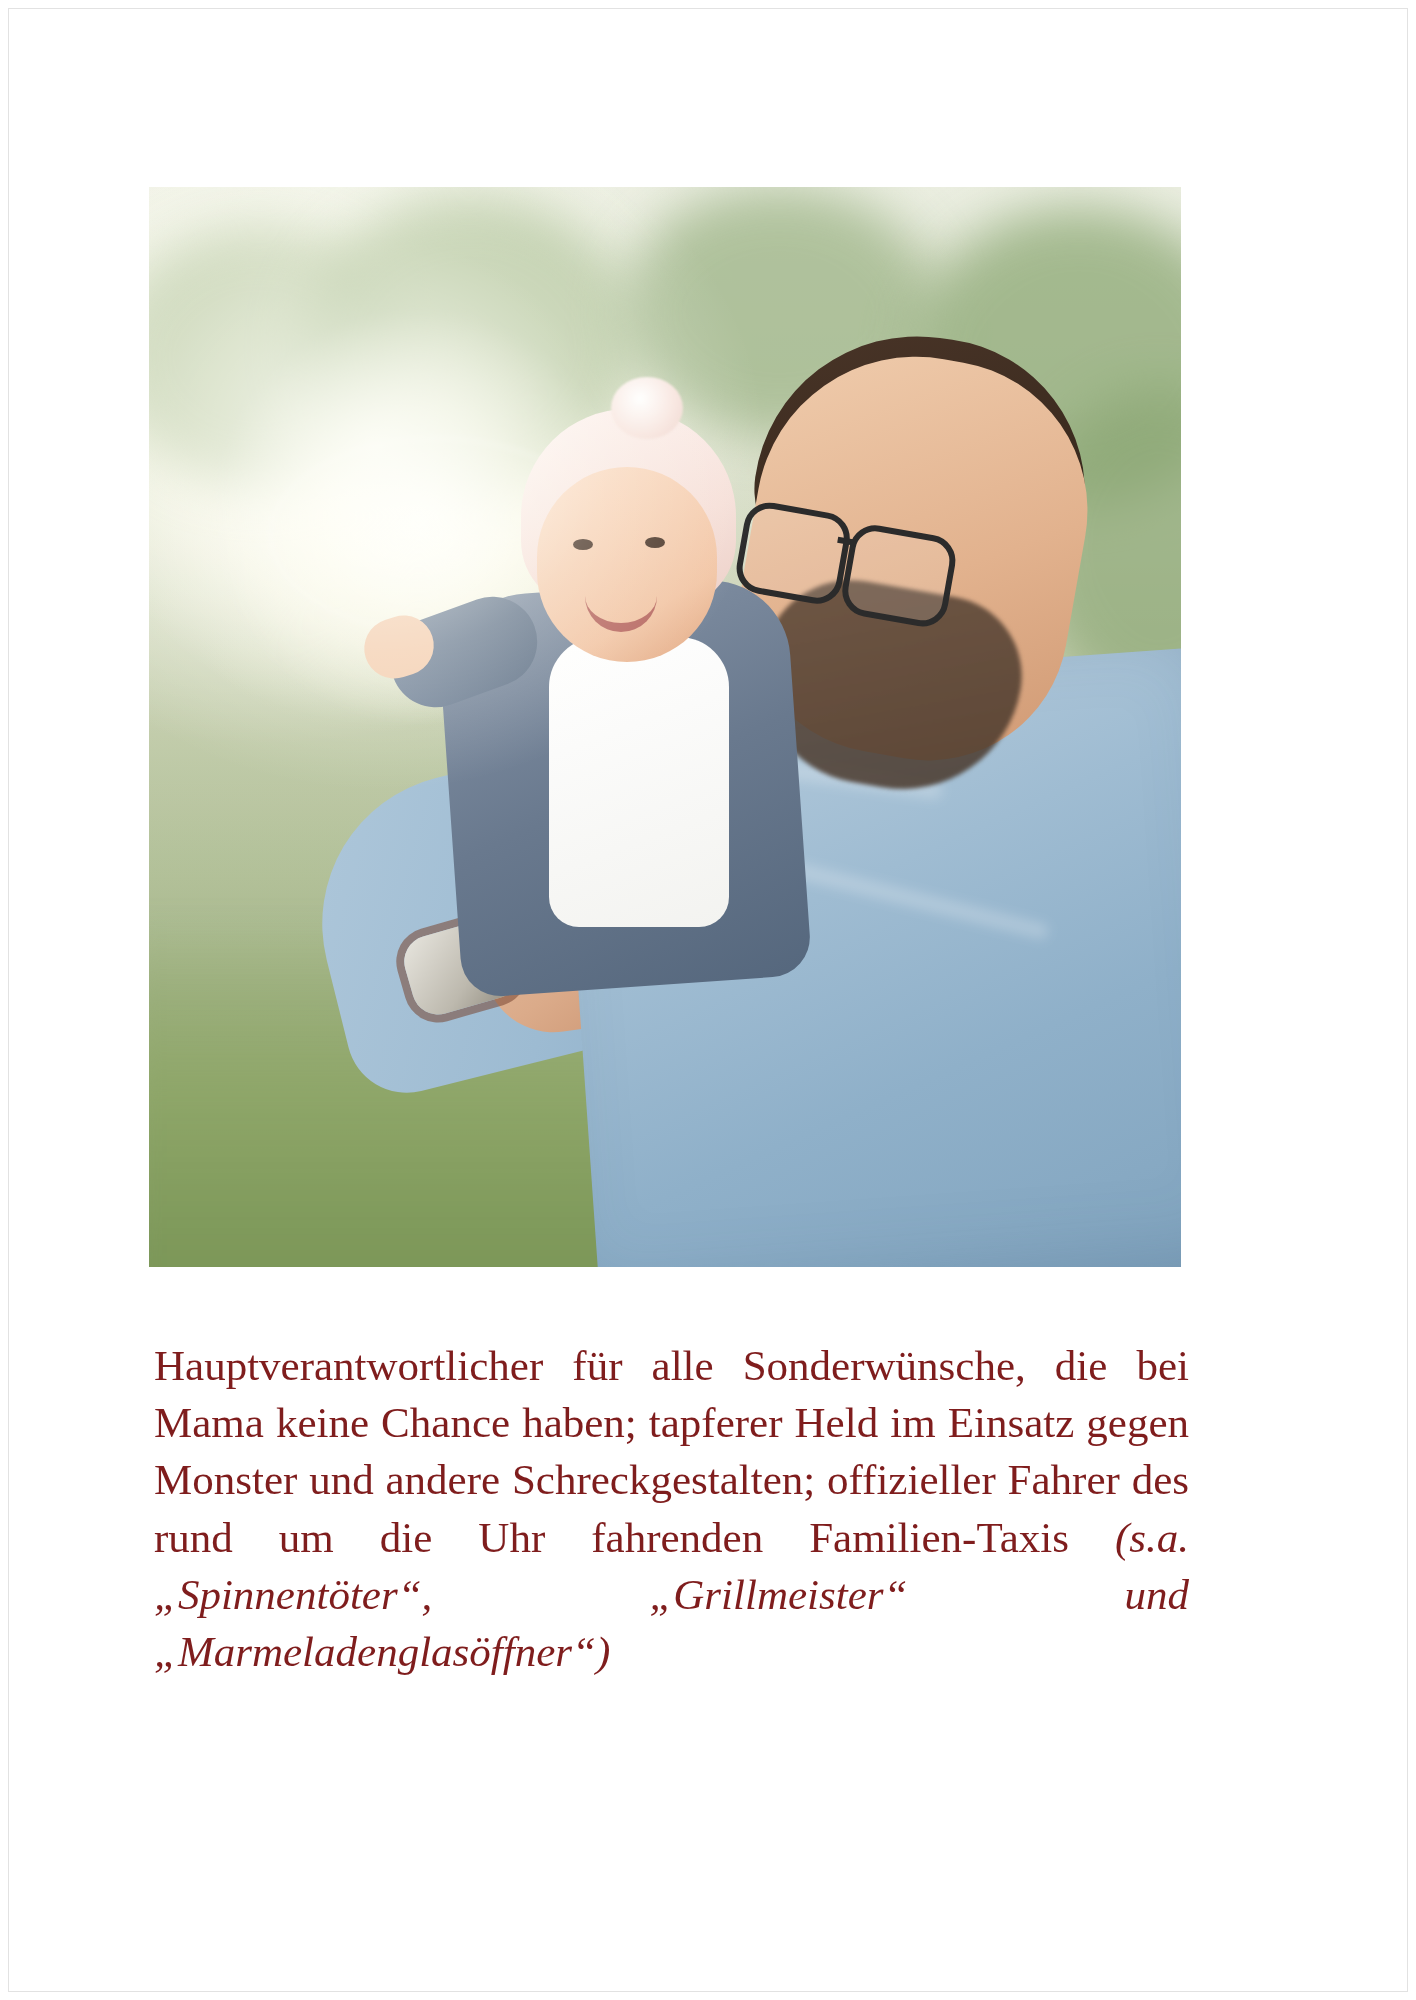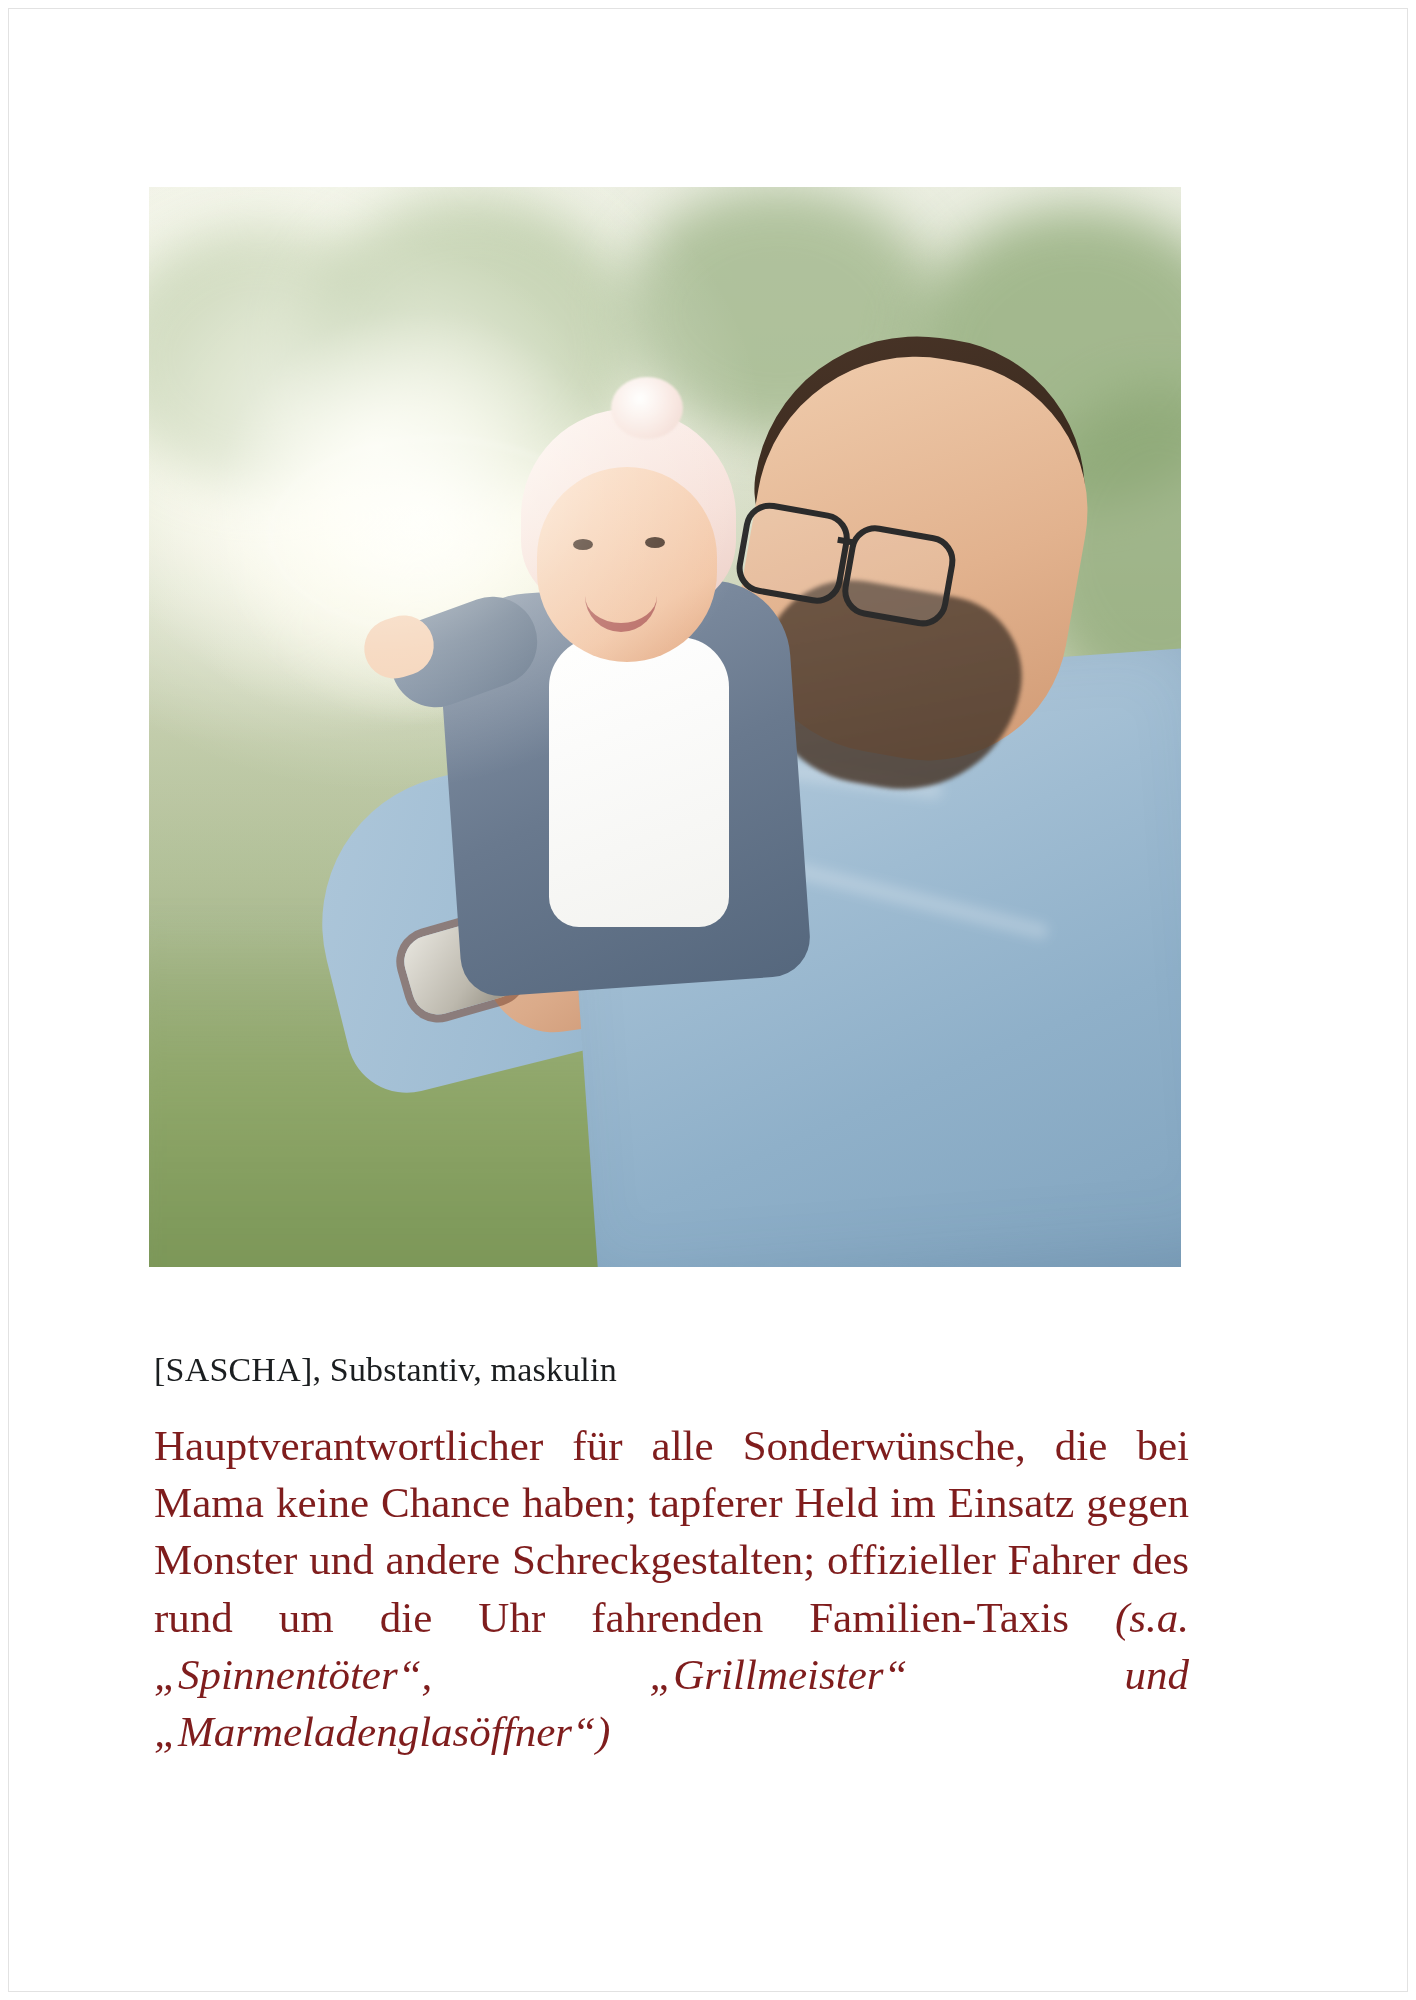--- a/index.html
+++ b/index.html
@@ -337,19 +337,18 @@
         <div class="eye l"></div>
         <div class="eye r"></div>
         <div class="baby-smile"></div>
 
         <div class="photo-haze"></div>
       </div>
     </div>
 
     <div class="text-block">
 
-      <div class="meta">[SASCHA], Substantiv, maskulin</div>
 
       <div class="definition"><span>Hauptverantwortlicher für alle Sonderwünsche, die bei Mama keine Chance haben; tapferer Held im Einsatz gegen Monster und andere Schreckgestalten; offizieller Fahrer des rund um die Uhr fahrenden Familien-Taxis </span><span class="ital">(s.a. „Spinnentöter“, „Grillmeister“ und „Marmeladenglasöffner“)</span></div>
     </div>
 
   </div>
 </div>
 
 </body></html>

